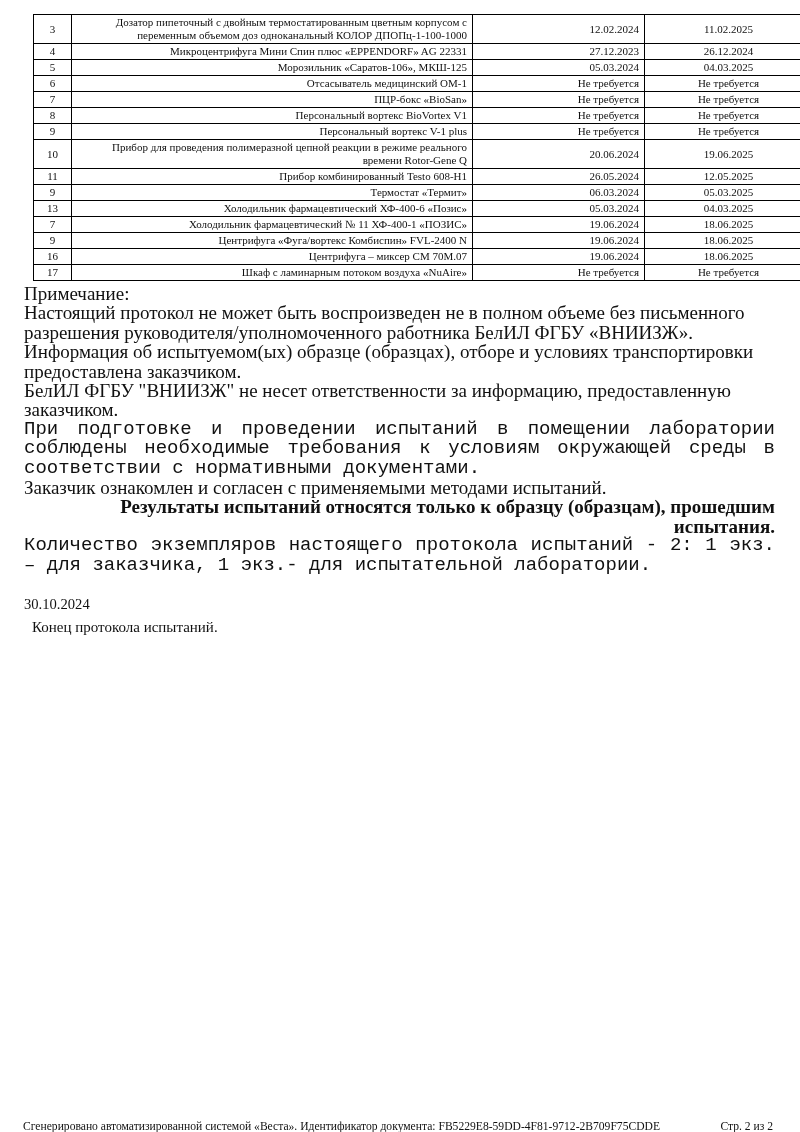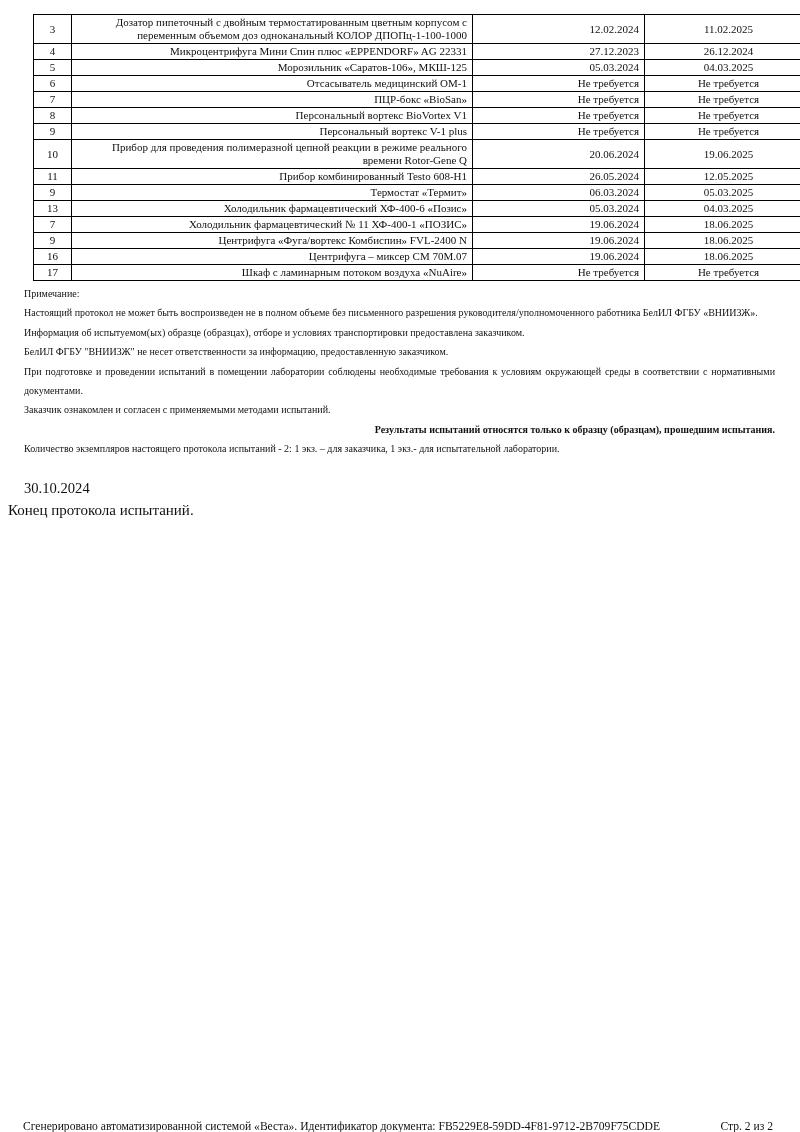--- a/index.html
+++ b/index.html
@@ -28,38 +28,38 @@
     overflow:hidden;
   }
   td.c-num{width:27px;text-align:center;padding:1px 1px;}
   td.c-name{width:390px;text-align:right;}
   td.c-date{width:161px;text-align:right;font-size:11.5px;}
   td.c-date2{width:157px;text-align:center;font-size:11.5px;}
 
   
   .notes{
     margin:3px 25px 0 24px;
-    font-size:10px;
+    font-size:19px;
     line-height:19.4px;
   }
   .notes p{margin:0;}
-  .notes p.justify{text-align:justify;}
+  .notes p.justify{text-align:justify;font-family:Liberation Mono, monospace;}
   .notes p.bold{font-weight:bold;text-align:right;}
 
   
   .sign-row{
     display:flex;
     justify-content:space-between;
     margin:20px 36px 0 24px;
     font-size:14.6px;
     line-height:19.4px;
     gap:43px;
   }
   .end-line{
-    margin:2px 25px 0 8px;
+    margin:2px 25px 0 32px;
     font-size:15px;
     line-height:20px;
   }
 
   
   .footer{
     position:absolute;
     left:23px;
     right:27px;
     bottom:11px;

